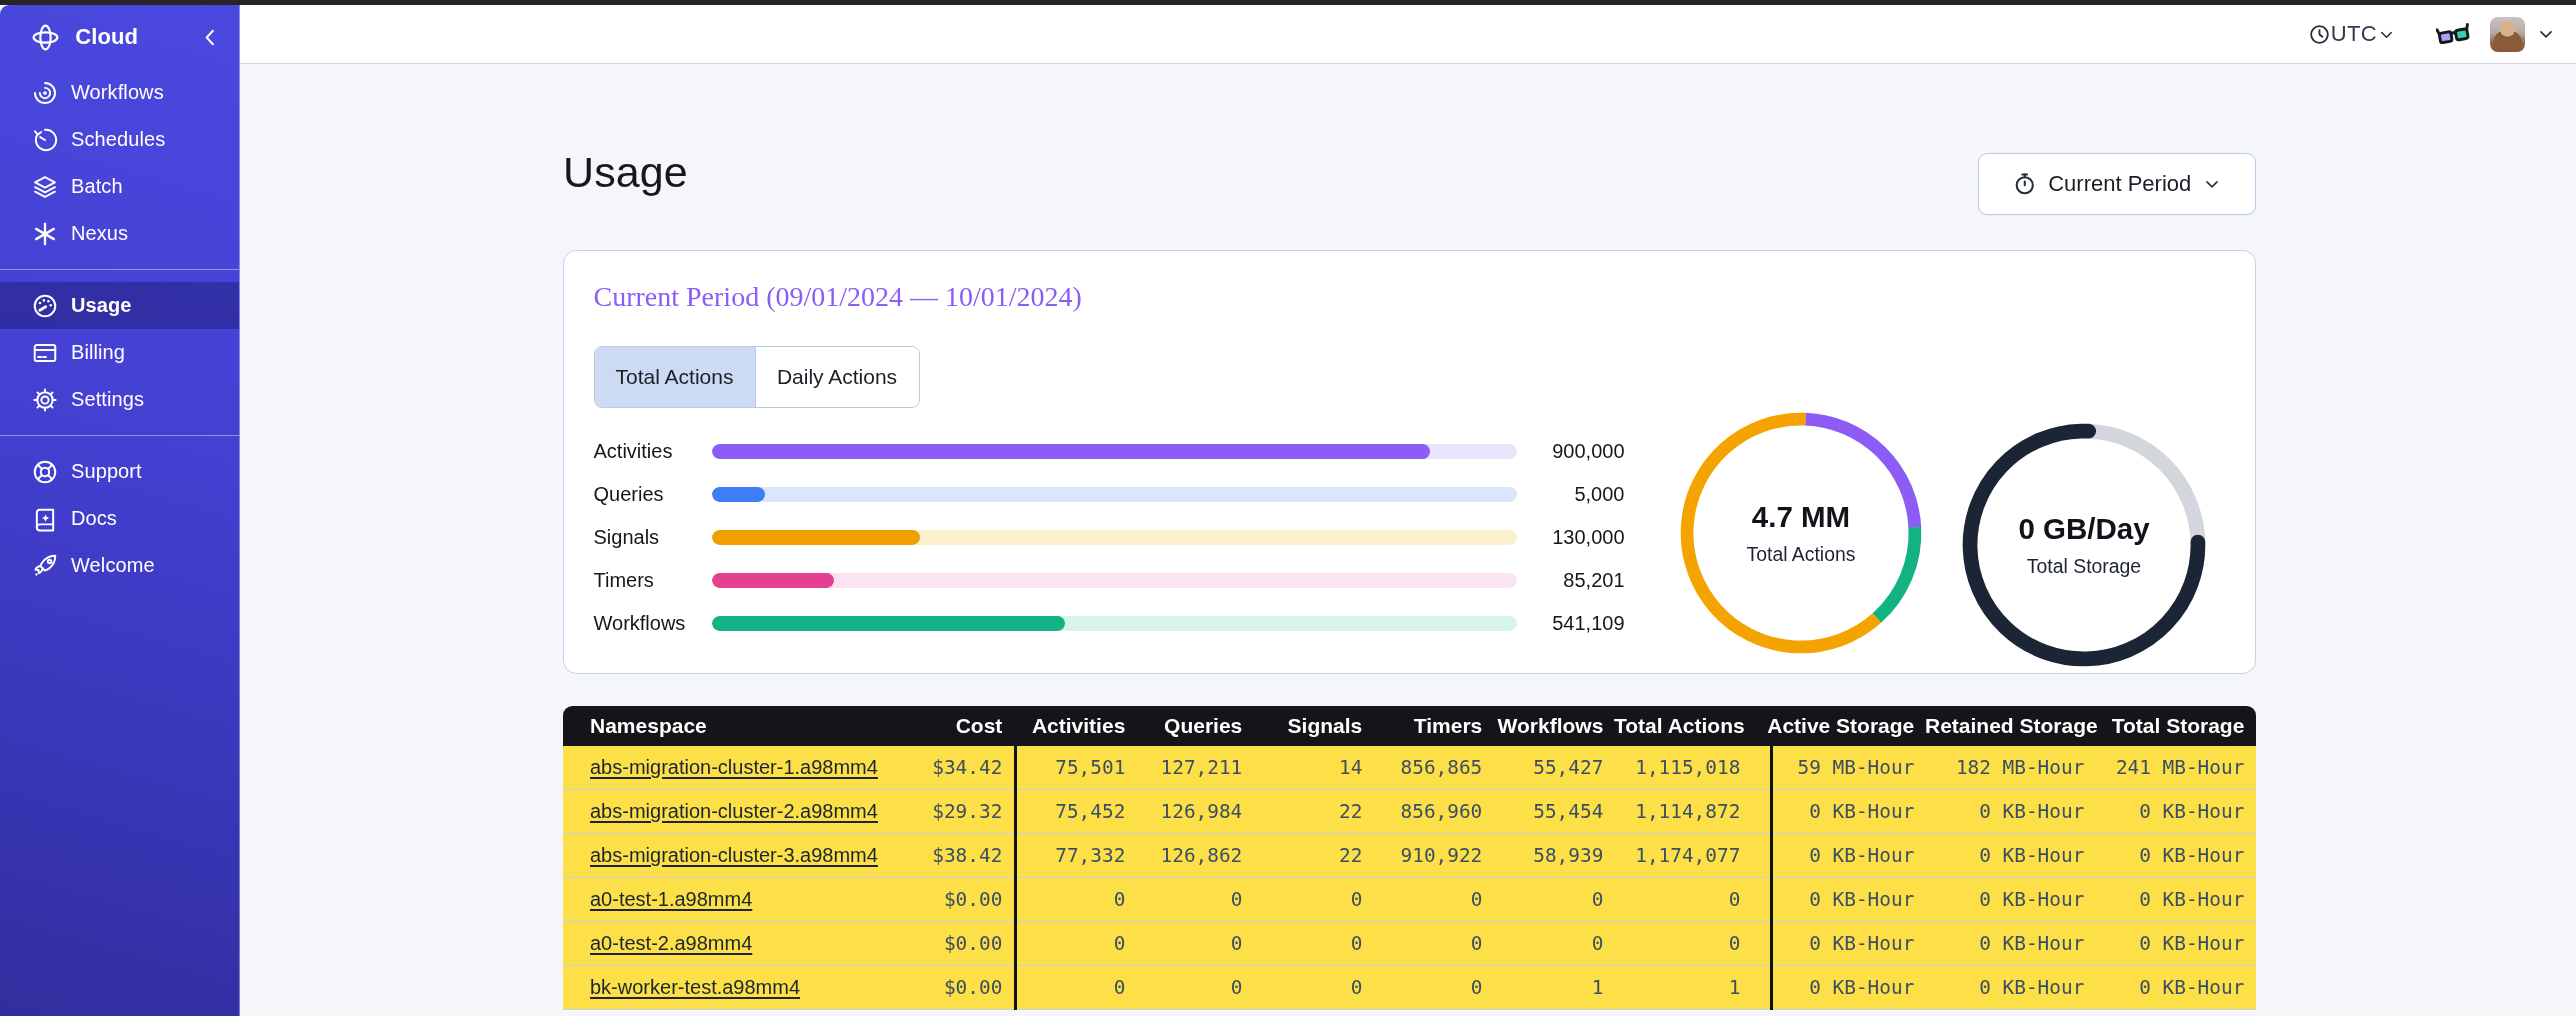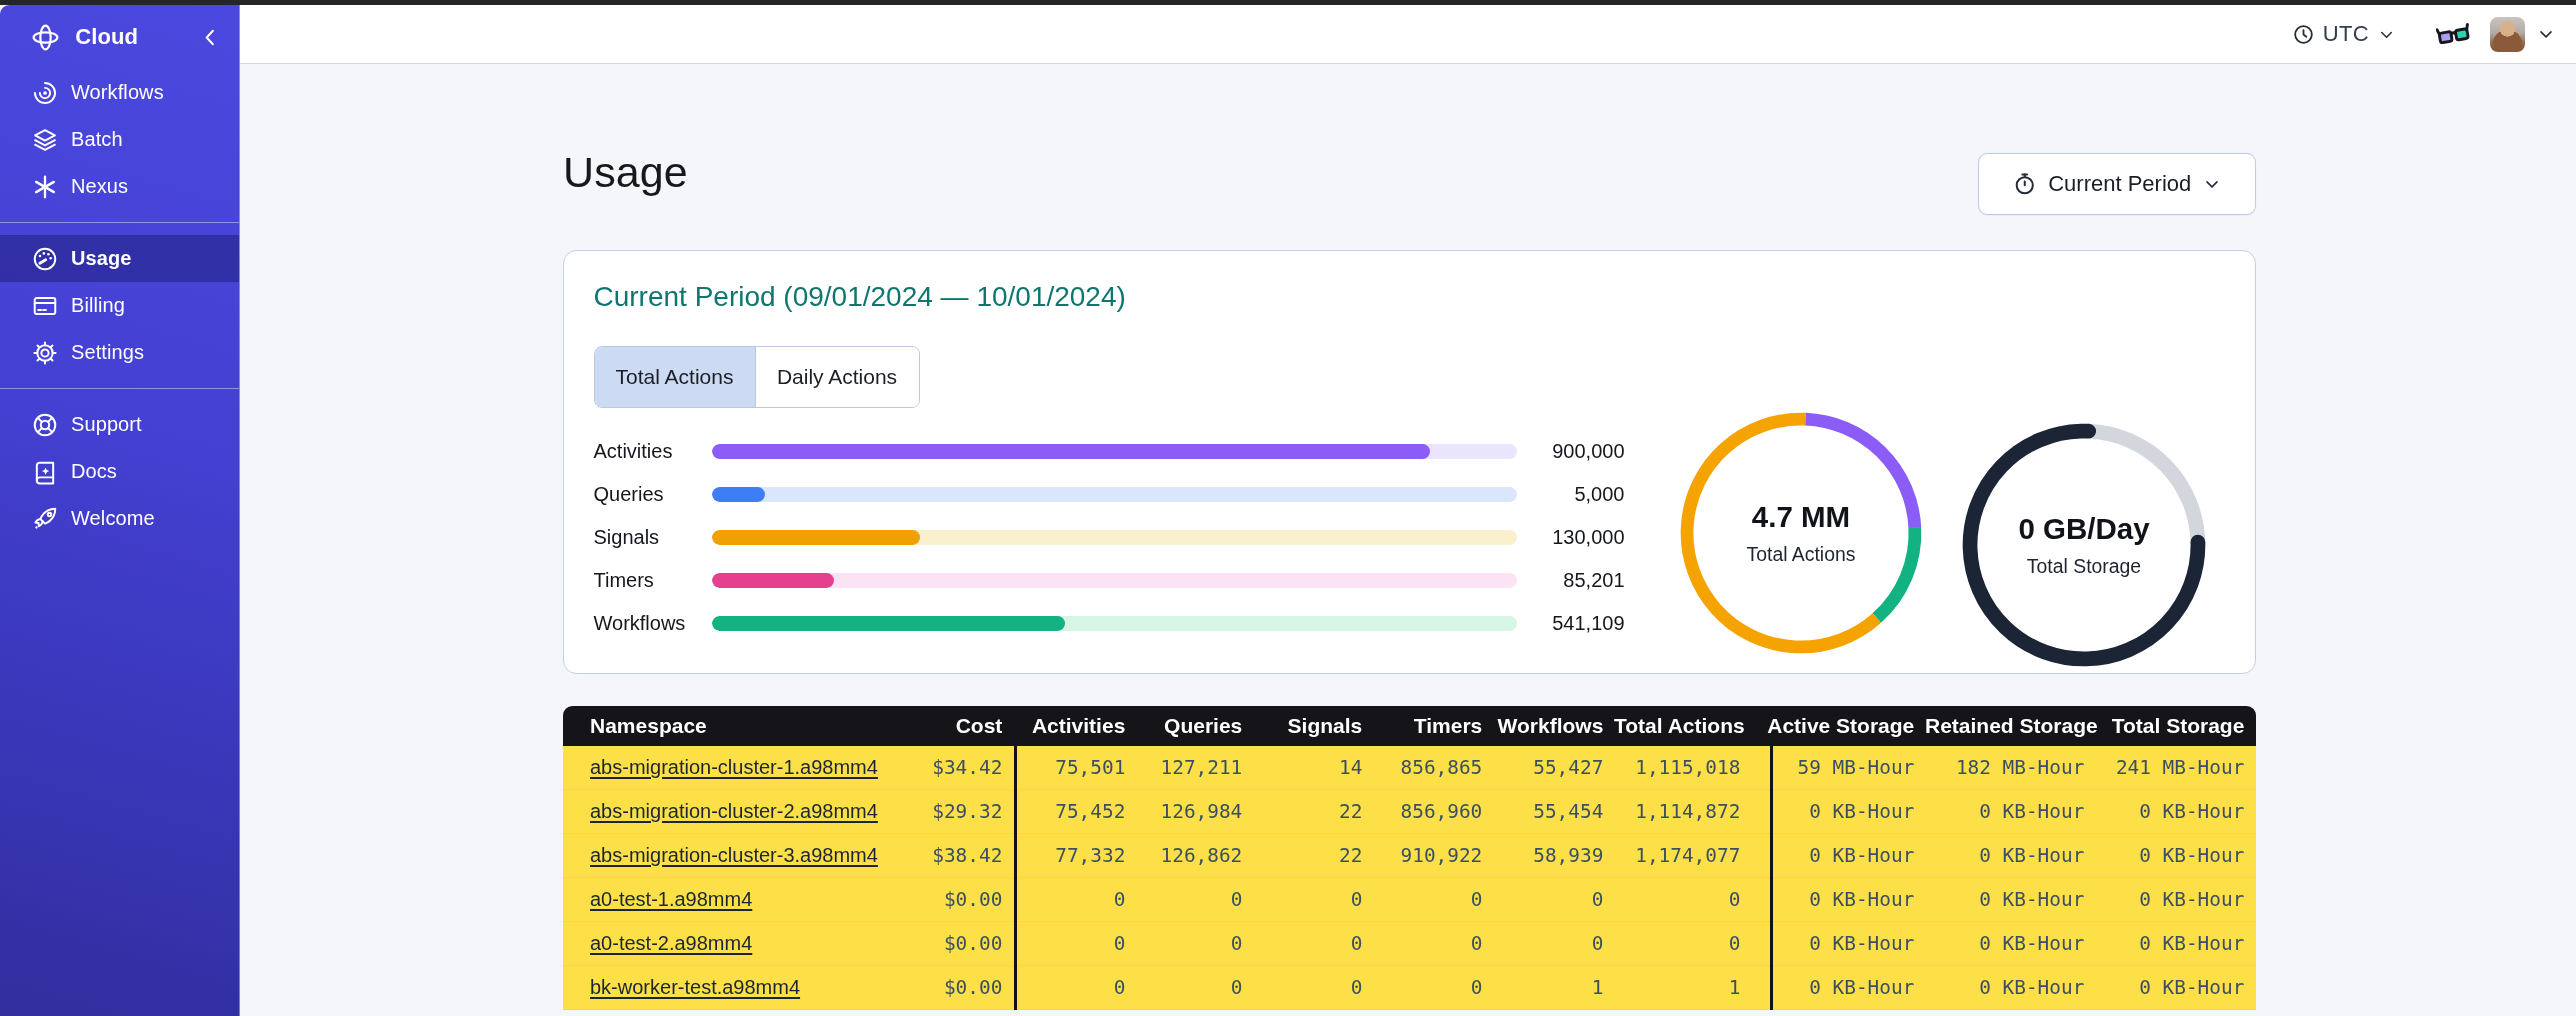--- a/index.html
+++ b/index.html
@@ -22,21 +22,21 @@
   .nav-item .ic { width:28px; height:28px; flex:0 0 auto; display:flex; align-items:center; justify-content:center; }
   .nav-item .lbl { font-size:20px; margin-left:12px; font-weight:400; letter-spacing:0.1px; }
   .nav-item.active { background:rgba(13,12,74,.34); }
   .nav-item.active .lbl { font-weight:600; }
   .side-divider { height:0; border-top:1.3px solid rgba(255,255,255,.42); margin:12px 0; }
   .sb-svg { stroke:#fff; fill:none; stroke-width:1.7; stroke-linecap:round; stroke-linejoin:round; width:100%; height:100%; }
 
   
   .topbar { position:absolute; left:240px; top:5.4px; width:2336px; height:59px; background:#fff;
     border-bottom:1.3px solid #d5d7e0; z-index:40; display:flex; align-items:center; justify-content:flex-end; padding-right:20px; }
-  .tz-control { display:flex; align-items:center; gap:8px; cursor:pointer; margin-right:39px; }
+  .tz-control { display:flex; align-items:center; cursor:pointer; margin-right:39px; }
   .tz-control .tz-txt { font-size:22px; font-weight:500; color:#333d4c; letter-spacing:0.3px; }
   .icon-btn { display:flex; align-items:center; justify-content:center; cursor:pointer; }
   .glasses-btn { width:38px; height:38px; margin-right:17.4px; }
   .avatar { width:35px; height:35px; border-radius:8px; margin-right:10.7px; cursor:pointer; overflow:hidden;
     background:
       radial-gradient(circle at 50% 34%, #d9b08c 0 26%, rgba(0,0,0,0) 27%),
       radial-gradient(circle at 50% 78%, #8a5a3a 0 45%, rgba(0,0,0,0) 46%),
       linear-gradient(180deg,#c9c4c2 0%,#b4aaa4 45%,#8f6b4c 75%,#7b5334 100%); }
   .dk { stroke:#242c38; fill:none; stroke-width:1.9; stroke-linecap:round; stroke-linejoin:round; }
 
@@ -44,21 +44,21 @@
   .main { position:absolute; left:240px; top:64px; width:2336px; height:952px; background:#f5f6fa; }
   .page-title { position:absolute; left:323px; top:84px; font-size:43px; font-weight:500; color:#16181d; letter-spacing:0.1px; }
   .period-btn { position:absolute; left:1738px; top:89px; width:278px; height:62px; background:#fff;
     border:1.3px solid #bccbe8; border-radius:9.4px; display:flex; align-items:center; justify-content:center; gap:10.7px;
     cursor:pointer; box-shadow:0 0.7px 1.3px rgba(30,40,80,.05); }
   .period-btn .pb-lbl { font-size:22px; font-weight:500; color:#191d24; }
 
   
   .card { position:absolute; left:323px; top:186px; width:1693px; height:424px; background:#fff;
     border:1.3px solid #c2cfe6; border-radius:13.4px; }
-  .card-title { position:absolute; left:29.5px; top:29.5px; font-size:28px; font-weight:500; color:#0f766e; }
+  .card-title { position:absolute; left:29.5px; top:29.5px; font-size:28px; font-weight:500; color:#8b5cf6;font-family:Liberation Serif, serif; }
   .tab-group { position:absolute; left:29.5px; top:95px; height:62px; display:flex; border:1.3px solid #b8c8e6; border-radius:8px; overflow:hidden; background:#fff; }
   .tab { height:100%; display:flex; align-items:center; justify-content:center; font-size:21px; color:#1b1f26; cursor:pointer; background:#fff; }
   .tab.active { background:#cddaf4; font-weight:500; }
   .tab + .tab { border-left:1.3px solid #b8c8e6; }
   .tab-1 { width:160px; } .tab-2 { width:164px; }
 
   .bars { position:absolute; left:29.5px; top:179px; width:1031px; }
   .bar-row { display:grid; grid-template-columns:118px 805px 108px; align-items:center; height:43px; }
   .bar-label { font-size:20px; color:#14171d; }
   .bar-track { height:14.8px; border-radius:7.4px; position:relative; overflow:hidden; }
@@ -111,20 +111,30 @@
   <nav class="nav-group">
     <div class="nav-item">
       <span class="ic">
         <svg class="sb-svg" viewBox="0 0 24 24">
             <circle cx="12" cy="12" r="1.6" fill="#fff" stroke="none"></circle>
             <path d="M12 7.6 a4.4 4.4 0 1 1 -4.4 4.4"></path>
             <path d="M12 3.4 a8.6 8.6 0 1 1 -8.6 8.6"></path>
           </svg>
       </span>
         <span class="lbl">Workflows</span>
+    </div>
+    <div class="nav-item">
+      <span class="ic">
+        <svg class="sb-svg" viewBox="0 0 24 24">
+            <path d="M5.6 7.2 A8.7 8.7 0 1 0 12 3.3"></path>
+            <polyline points="3.4,4.6 5.8,7.4 8.8,5.2"></polyline>
+            <path d="M12 12 L7.9 9.5"></path>
+          </svg>
+      </span>
+        <span class="lbl">Schedules</span>
     </div>
     <div class="nav-item">
       <span class="ic">
         <svg class="sb-svg" viewBox="0 0 24 24">
             <path d="M12 3.5 L20.5 8 12 12.5 3.5 8 Z"></path>
             <path d="M3.5 12.2 L12 16.7 20.5 12.2"></path>
             <path d="M3.5 16 L12 20.5 20.5 16"></path>
           </svg>
       </span>
         <span class="lbl">Batch</span>

